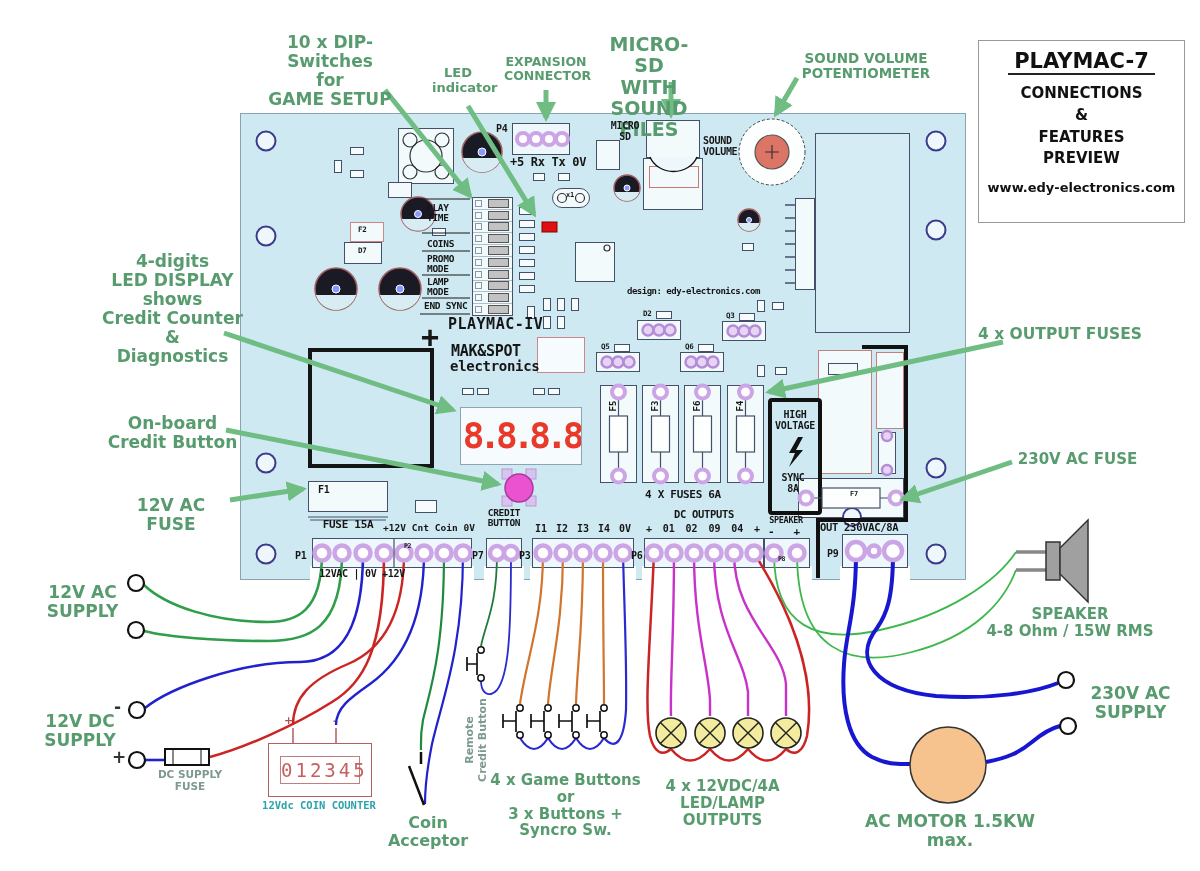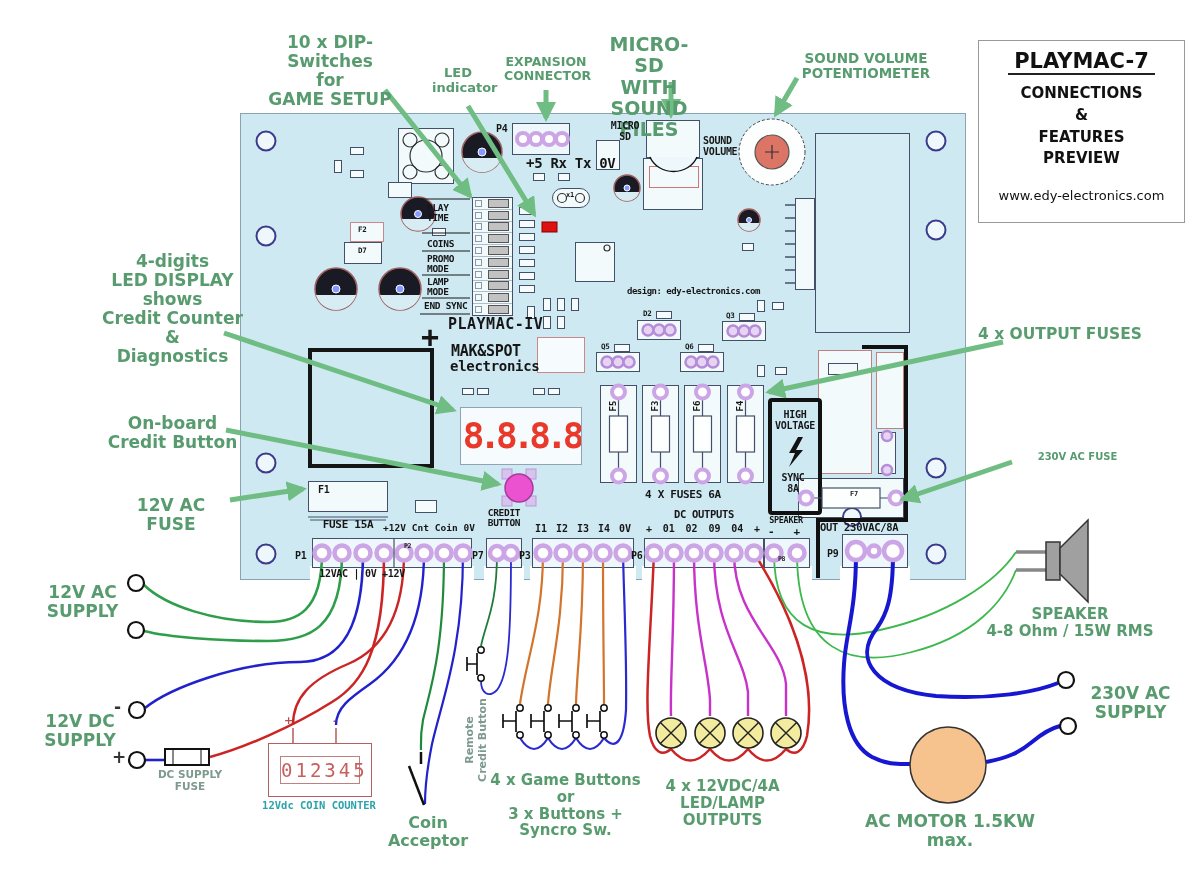--- a/index.html
+++ b/index.html
@@ -15,21 +15,21 @@
   .smd{position:absolute;background:#f6fbfd;border:1px solid #44506a;box-sizing:border-box;}
   .conn{position:absolute;background:#eef7fb;border:1.5px solid #44506a;box-sizing:border-box;}
   .notch{position:absolute;background:#ffffff;}
   #board{position:absolute;left:240px;top:113px;width:726px;height:467px;background:#cfe9f2;
          border:1px solid #8aa3b0;box-sizing:border-box;}
   #infobox{position:absolute;left:978px;top:40px;width:207px;height:183px;background:#fff;
            border:1.5px solid #999;box-sizing:border-box;text-align:center;color:#111;}
   #infobox .t{font-size:21px;font-weight:bold;border-bottom:2px solid #222;display:inline-block;
               padding:0 6px;margin-top:8px;}
   #infobox .l{font-size:15px;font-weight:bold;line-height:1.45;margin-top:8px;white-space:pre-line;}
-  #infobox .u{font-size:13px;font-weight:normal;margin-top:18px;}
+  #infobox .u{font-size:13px;font-weight:bold;margin-top:10px;}
   #dipblock{position:absolute;left:472px;top:197px;width:41px;height:119px;background:#f2fafc;
             border:1.4px solid #44506a;box-sizing:border-box;display:flex;flex-direction:column;}
   .dip-row{flex:1;display:flex;align-items:center;border-bottom:1px solid #aebecb;}
   .dip-row:last-child{border-bottom:none;}
   .dip-sq{width:5px;height:5px;border:1px solid #8899aa;margin-left:2px;}
   .dip-slider{width:19px;height:7px;background:#c2c2c2;border:1px solid #555;margin-left:auto;margin-right:3px;}
   .pinrow{position:absolute;display:flex;justify-content:space-between;
           font-family:"DejaVu Sans Mono",monospace;font-weight:bold;color:#161616;}
   #display7{position:absolute;left:460px;top:407px;width:122px;height:58px;background:#f6fbfd;
             border:1px solid #8fa3b5;box-sizing:border-box;text-align:center;line-height:56px;
@@ -506,24 +506,24 @@
   <div class="lbl" style="left:85px;top:252px;width:175px">4-digits
 LED DISPLAY
 shows
 Credit Counter
 &amp;
 Diagnostics</div>
   <div class="lbl" style="left:90px;top:414px;width:165px">On-board
 Credit Button</div>
   <div class="lbl" style="left:112px;top:496px;width:118px">12V AC FUSE</div>
   <div class="lbl" style="left:975px;top:326px;width:170px;font-size:15.5px">4 x OUTPUT FUSES</div>
-  <div class="lbl" style="left:1015px;top:451px;width:125px;font-size:10px">230V AC FUSE</div>
+  <div class="lbl" style="left:1015px;top:451px;width:125px;font-size:15px">230V AC FUSE</div>
 
   <div class="silk" style="left:496px;top:124px;font-size:10px">P4</div>
-  <div class="silk" style="left:526px;top:156px;font-size:14px">+5 Rx Tx 0V</div>
+  <div class="silk" style="left:510px;top:156px;font-size:12px">+5 Rx Tx 0V</div>
   <div class="silk" style="left:605px;top:121px;width:40px;text-align:center;font-size:10px">MICRO
 SD</div>
   <div class="silk" style="left:703px;top:136px;width:40px;text-align:left;font-size:10px">SOUND
 VOLUME</div>
   <div class="silk" style="left:427px;top:203px;font-size:9.5px">PLAY
 TIME</div>
   <div class="silk" style="left:427px;top:239px;font-size:9.5px">COINS</div>
   <div class="silk" style="left:427px;top:254px;font-size:9.5px">PROMO
 MODE</div>
   <div class="silk" style="left:427px;top:277px;font-size:9.5px">LAMP

